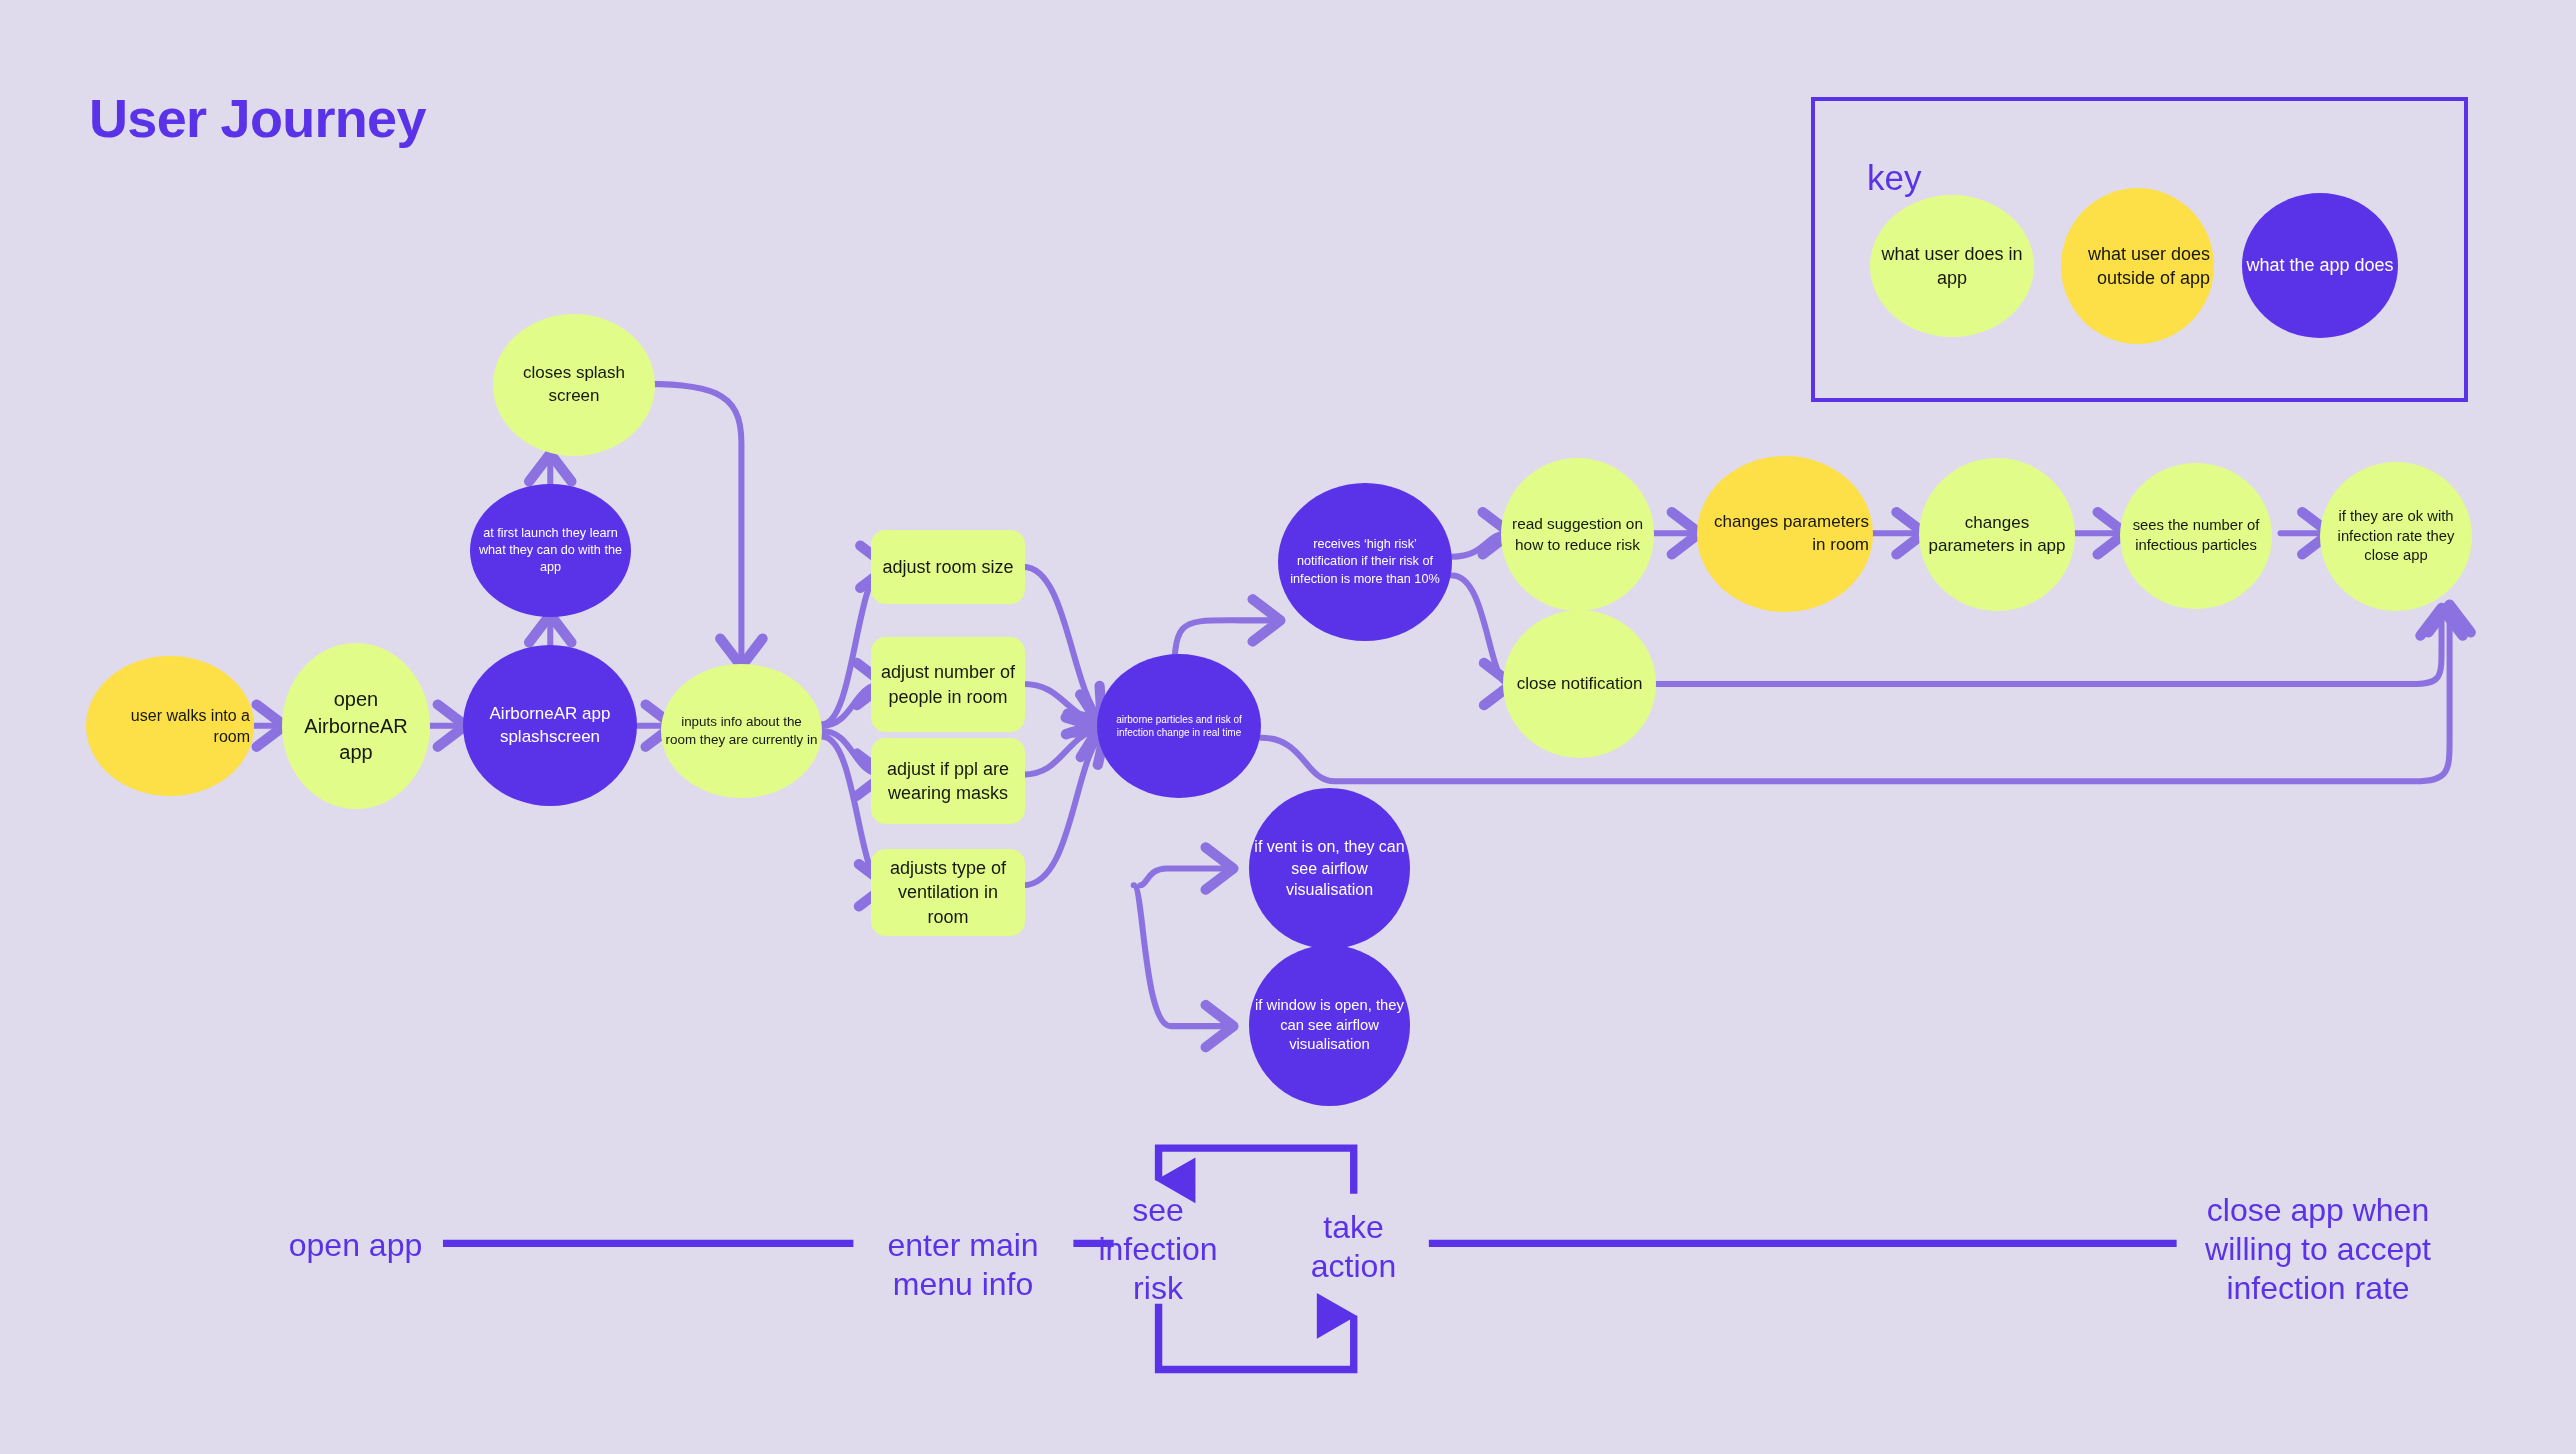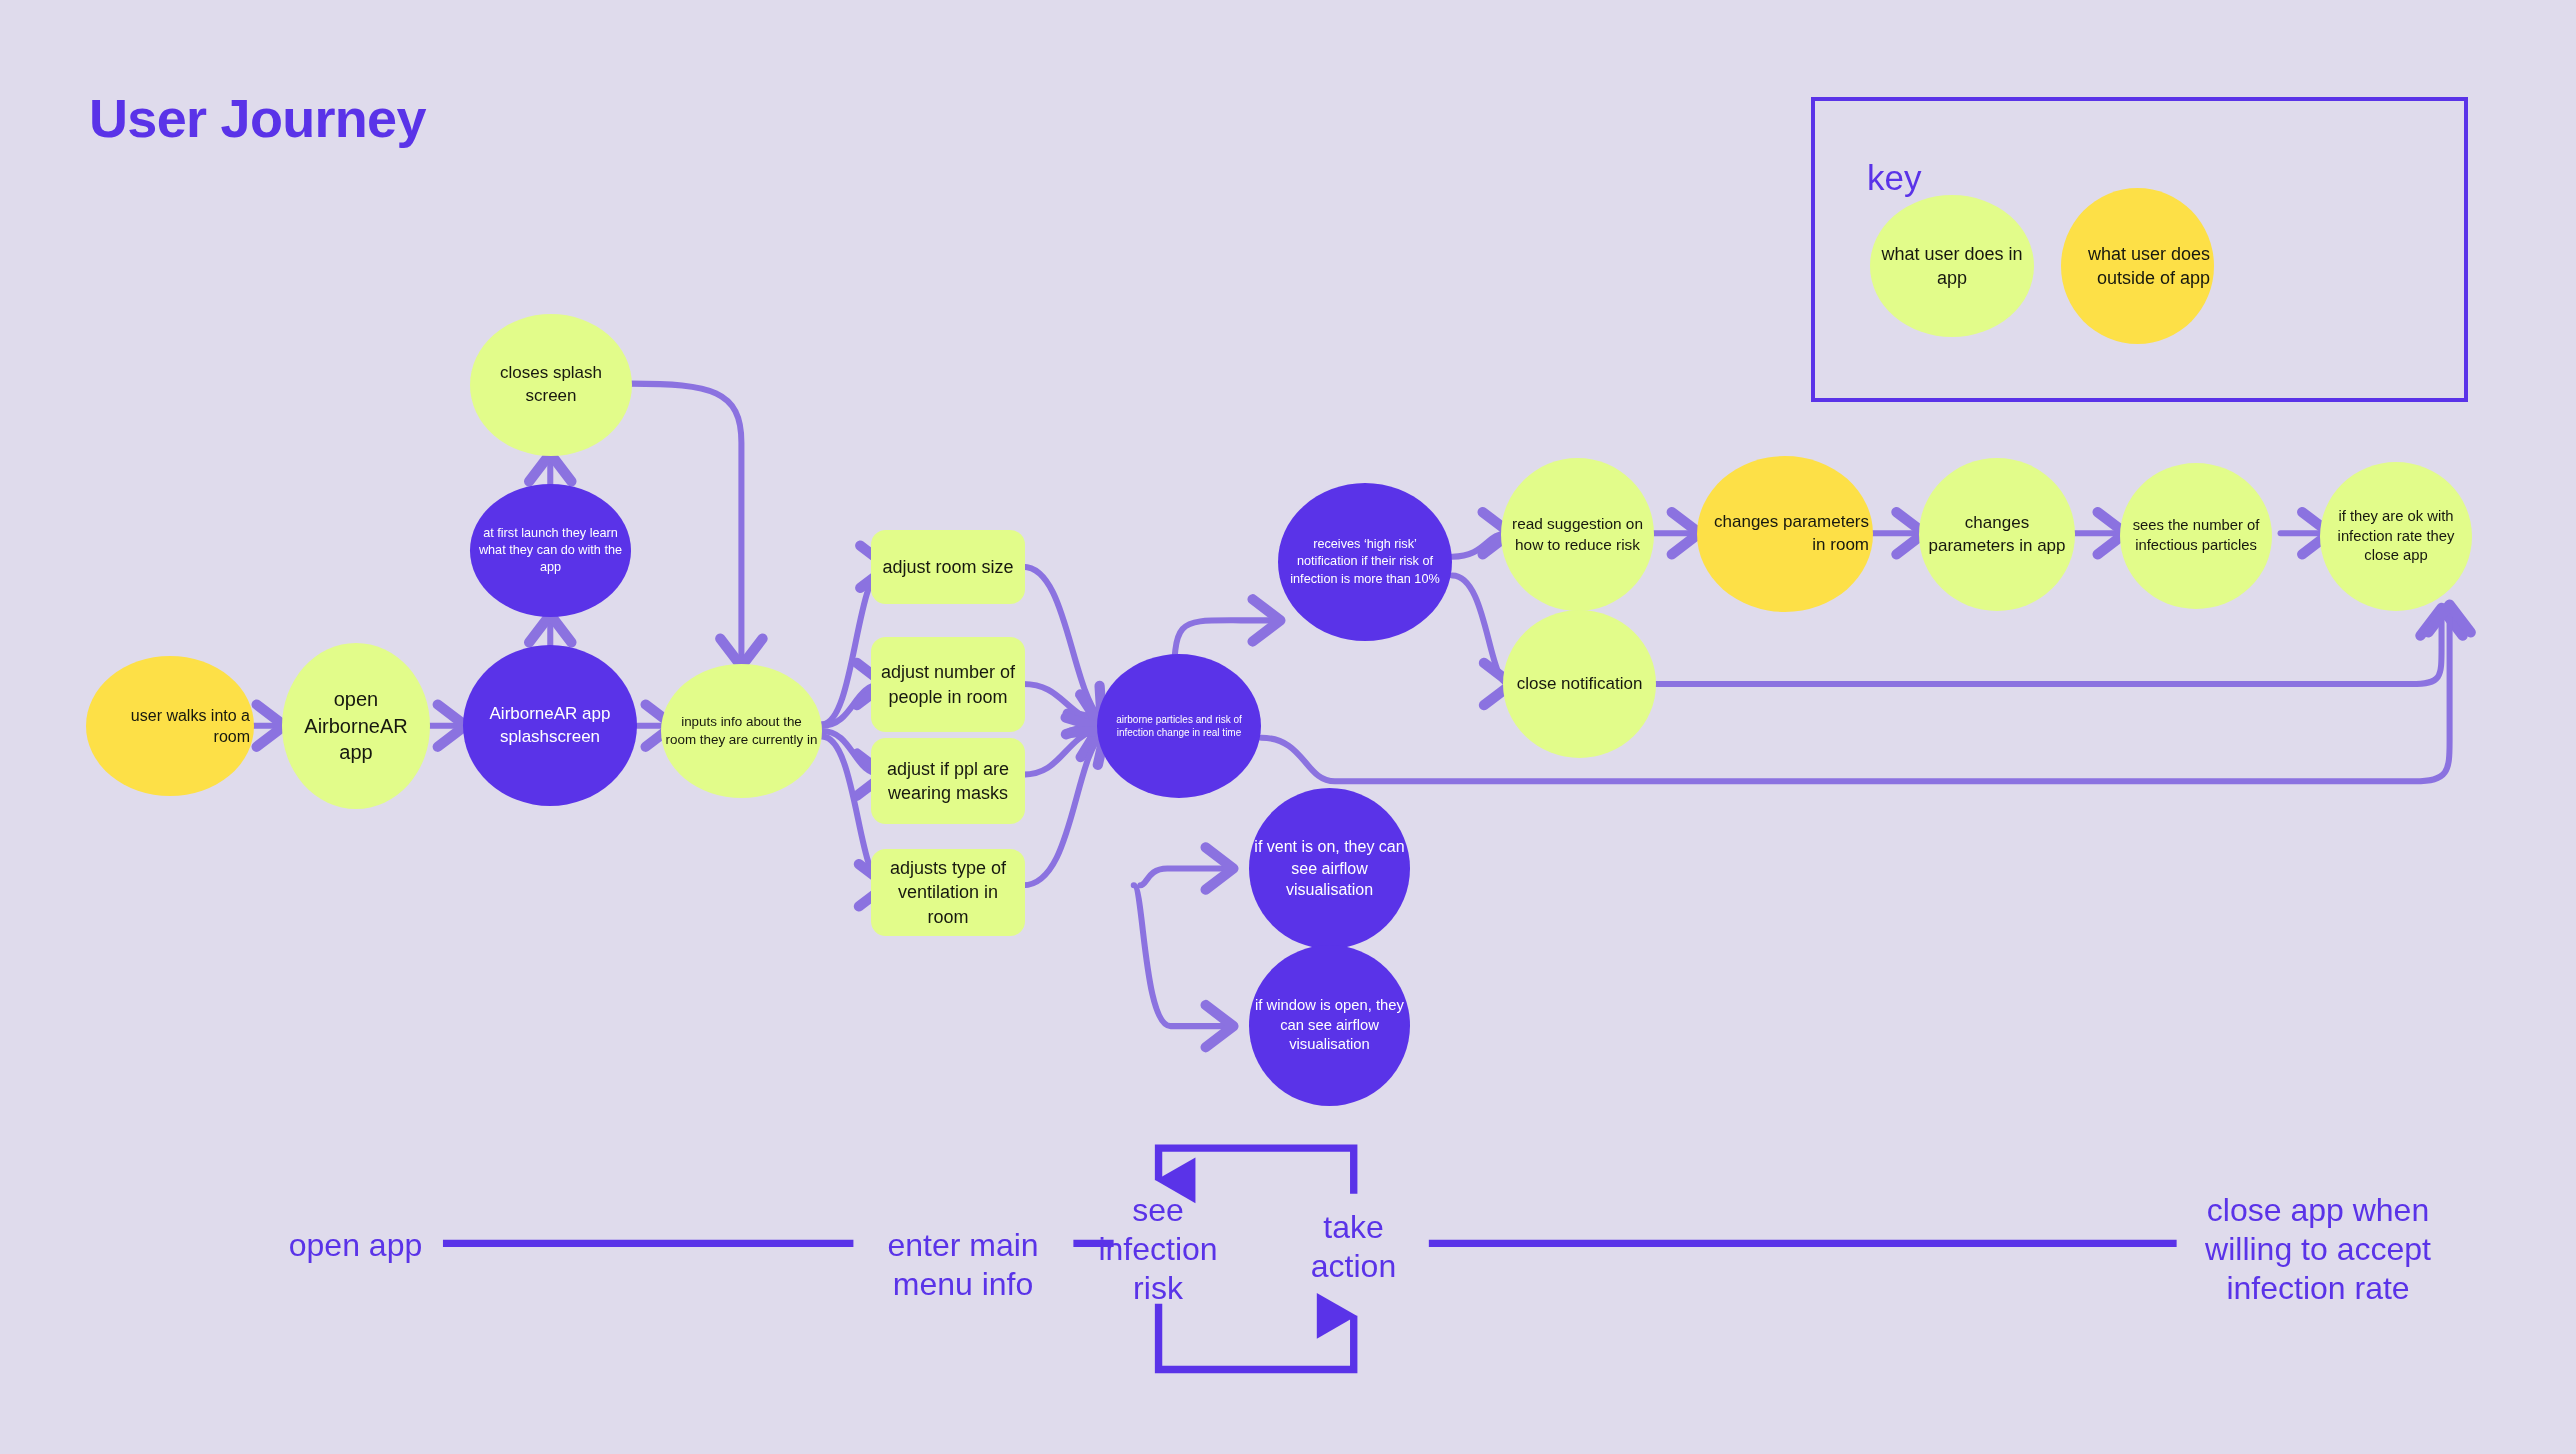--- a/index.html
+++ b/index.html
@@ -158,21 +158,21 @@
   </div>
 
   <div class="node ellipse c-violet" style="left:463px; top:645px; width:174px; height:161px; font-size:17px;">
     <span>AirborneAR app splashscreen</span>
   </div>
 
   <div class="node ellipse c-violet" style="left:470px; top:484px; width:161px; height:133px; font-size:12.7px;">
     <span>at first launch they learn what they can do with the app</span>
   </div>
 
-  <div class="node ellipse c-lime" style="left:470px; top:314px; width:162px; height:142px; font-size:17px;">
+  <div class="node ellipse c-lime" style="left:493px; top:314px; width:162px; height:142px; font-size:17px;">
     <span>closes splash screen</span>
   </div>
 
   <div class="node ellipse c-lime" style="left:661px; top:664px; width:161px; height:134px; font-size:13.4px;">
     <span>inputs info about the room they are currently in</span>
   </div>
 
   <div class="node rect c-lime" style="left:871px; top:530px; width:154px; height:74px; font-size:18px;">
     <span>adjust room size</span>
   </div>
@@ -233,20 +233,23 @@
   <div id="key-title">key</div>
 
   <div class="node ellipse c-lime" style="left:1870px; top:195px; width:164px; height:142px; font-size:18px;">
     <span>what user does in app</span>
   </div>
 
   <div class="node ellipse c-lilac" style="left:2061px; top:188px; width:153px; height:156px; font-size:18px;">
     <span>what user does outside of app</span>
   </div>
 
+  <div class="node ellipse c-violet" style="left:2242px; top:193px; width:156px; height:145px; font-size:18px;">
+    <span>what the app does</span>
+  </div>
 
   <svg id="timeline-wires" viewBox="0 0 3840 2168" xmlns="http://www.w3.org/2000/svg" style="position:absolute; left:0; top:0; width:2576px; height:1454px; pointer-events:none; z-index:2;">
     <g fill="none" stroke="#5a33e8" stroke-width="11" stroke-linecap="butt">
 
       <path d="M 660,1854 L 1272,1854"></path>
 
       <path d="M 1600,1854 L 1660,1854"></path>
 
       <path d="M 2130,1854 L 3245,1854"></path>
 

